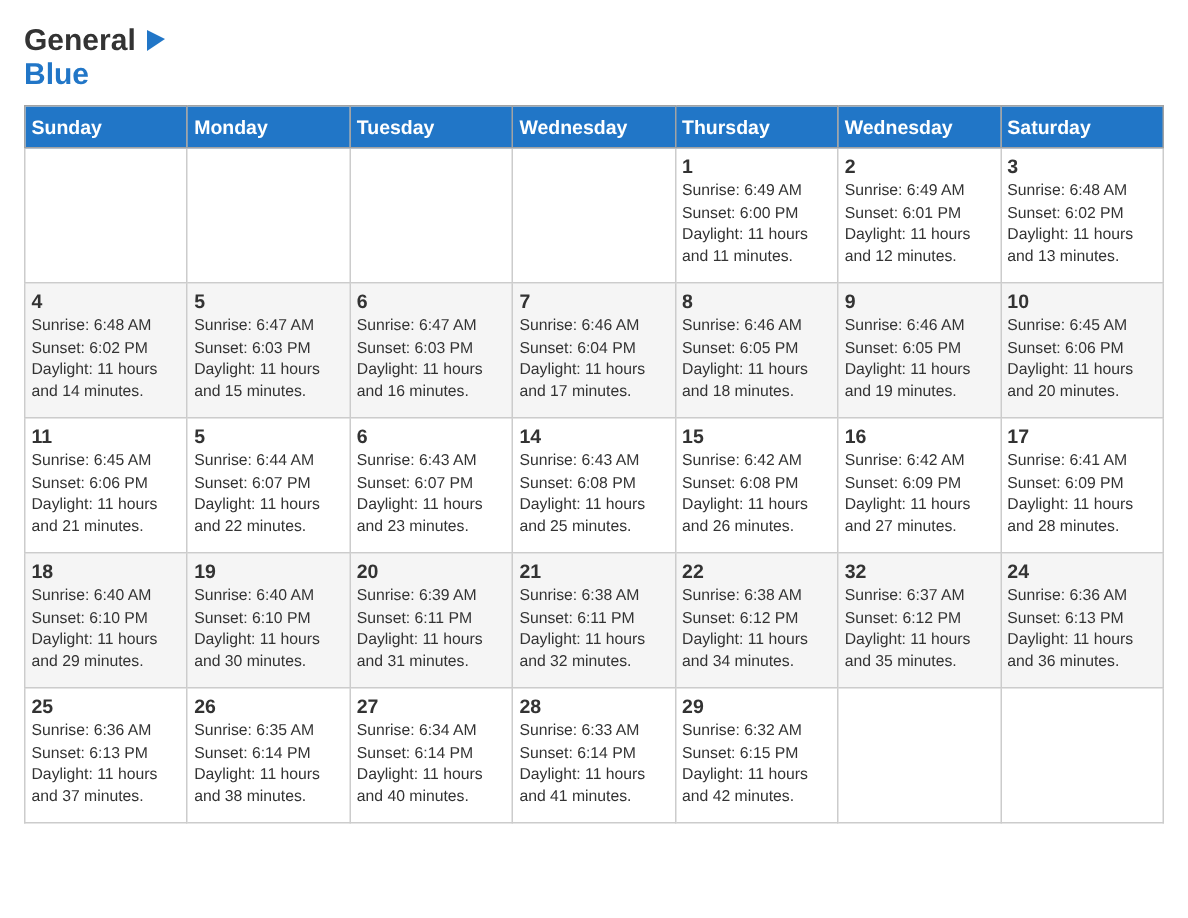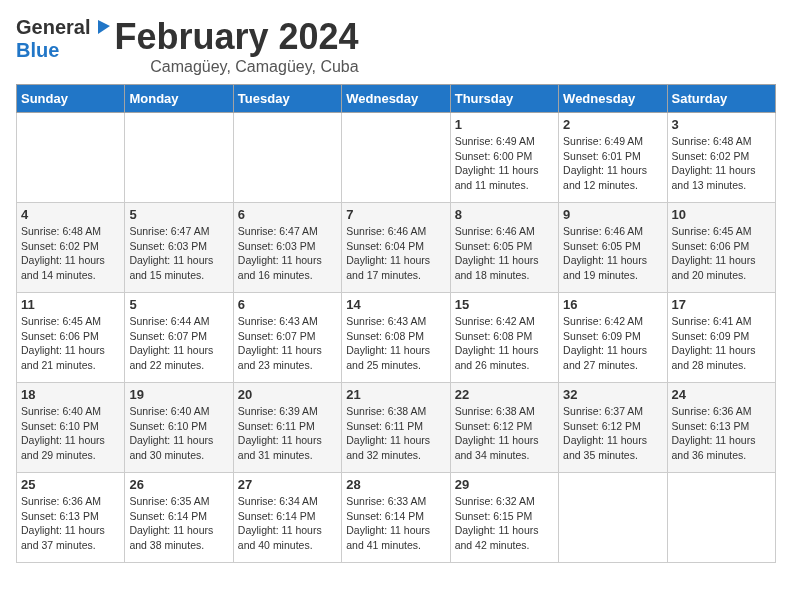--- a/index.html
+++ b/index.html
@@ -5,20 +5,21 @@
     * { box-sizing: border-box; margin: 0; padding: 0; }
     body {
       font-family: Arial, sans-serif;
       background: #fff;
       width: 792px;
       min-height: 612px;
       padding: 16px;
     }
     .header-area {
       display: flex;
+      justify-content: space-between;
       align-items: flex-start;
       margin-bottom: 8px;
     }
     .logo {
       display: flex;
       flex-direction: column;
       align-items: flex-start;
     }
     .logo-text-general {
       font-size: 20px;
@@ -92,24 +93,20 @@
 <div class="header-area">
   <div class="logo">
     <div style="display:flex;align-items:center;">
       <span class="logo-text-general">General</span>
       <svg width="22" height="22" viewBox="0 0 22 22" style="margin-left:2px;margin-top:-2px;">
         <polygon points="6,18 18,10 6,4" fill="#2176c7"></polygon>
       </svg>
     </div>
     <span class="logo-text-blue">Blue</span>
   </div>
-  <div class="title-area">
-    <div class="month-title">February 2024</div>
-    <div class="location-title">Camagüey, Camagüey, Cuba</div>
-  </div>
 </div>
 
 <table>
   <thead>
     <tr id="thead-row">
         <th>Sunday</th>
         <th>Monday</th>
         <th>Tuesday</th>
         <th>Wednesday</th>
         <th>Thursday</th>

